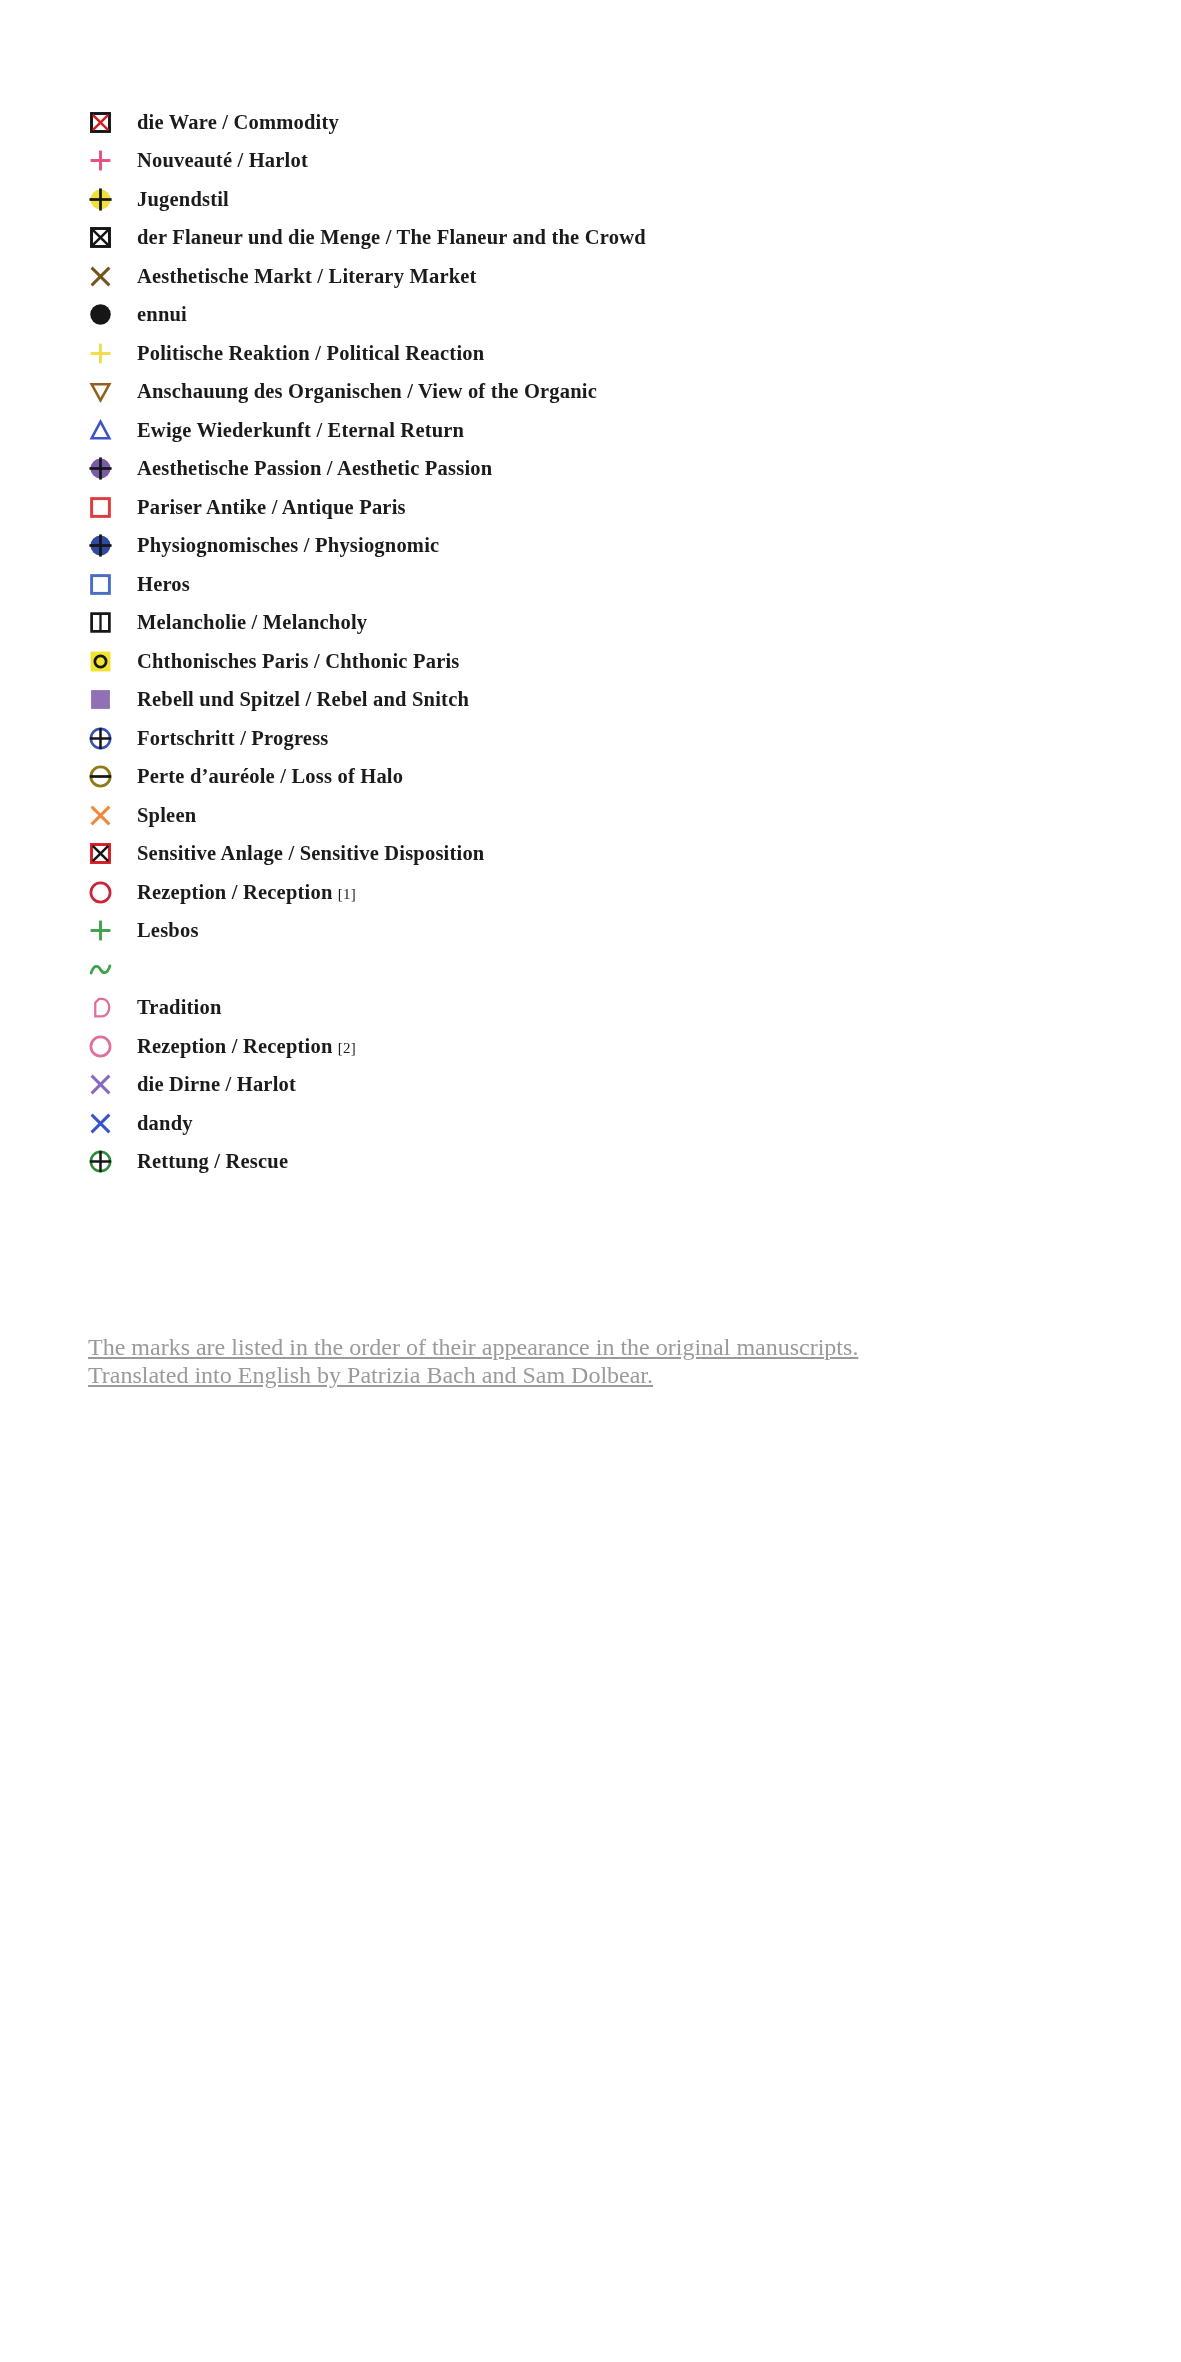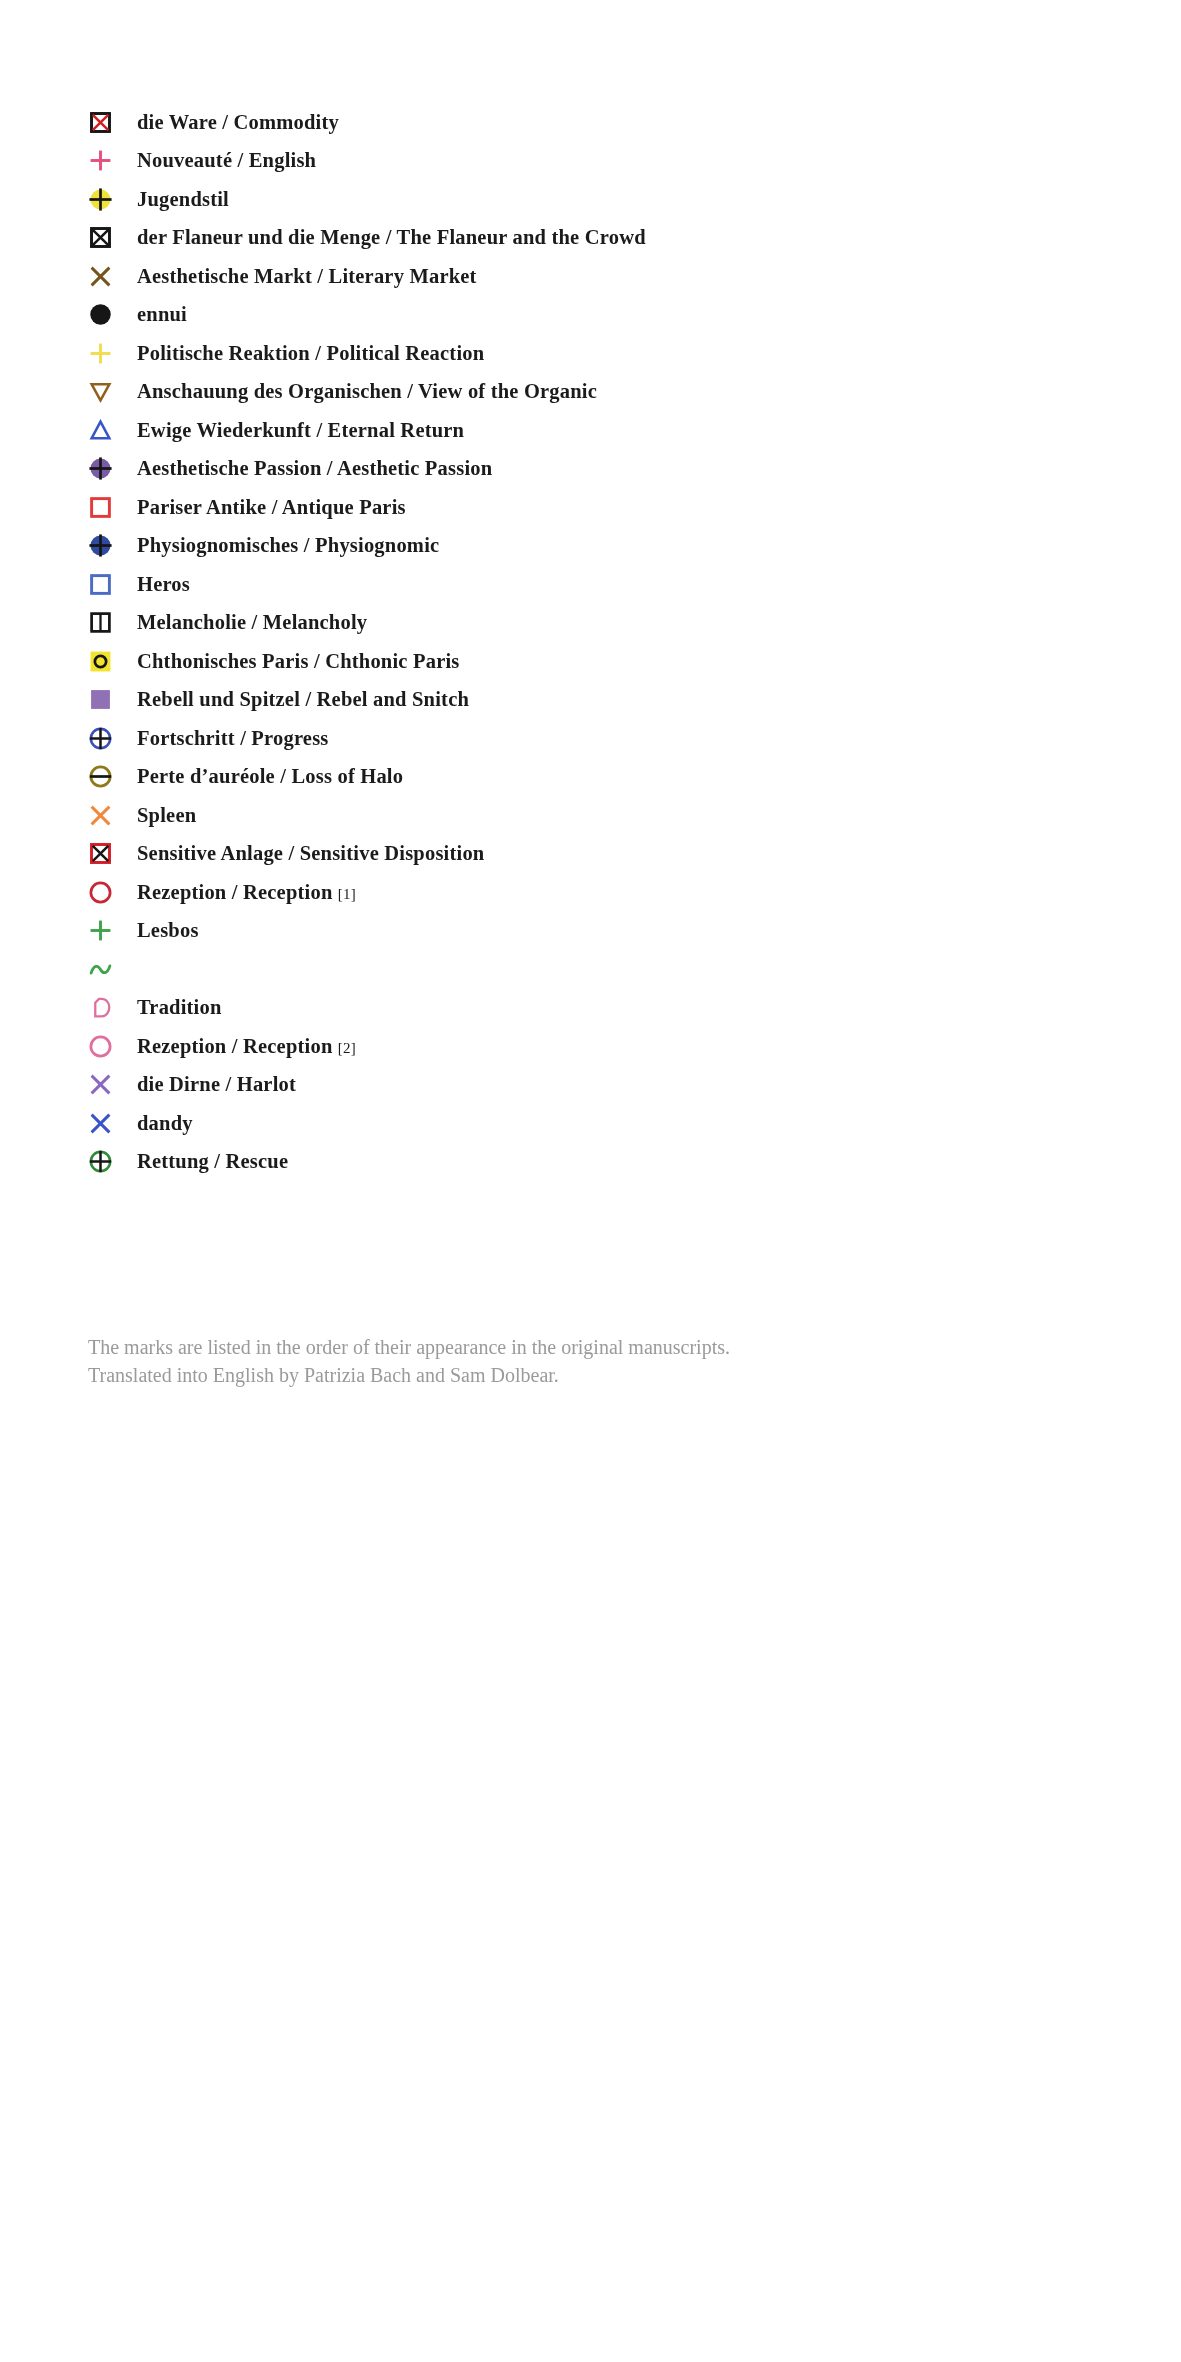--- a/index.html
+++ b/index.html
@@ -37,22 +37,23 @@
     white-space: nowrap;
   }
   .label b { font-weight: 700; }
   .label .reg { font-weight: 400; }
   .label .suffix { font-weight: 400; font-size: 15px; }
   .footer {
     position: absolute;
     left: 88px;
     top: 1334px;
     color: #9a9a9a;
-    font-size: 20px;
+    font-size: 24px;
     line-height: 27.5px;
+    text-decoration: underline;
   }
 </style>
 </head>
 <body>
 
 <div class="page">
   <div class="legend">
       <div class="row">
         <span class="icon">
           <svg width="23" height="23" viewBox="0 0 22 22" aria-hidden="true">
@@ -63,21 +64,21 @@
         </span>
         <span class="label"><b>die Ware / Commodity</b></span>
       </div>
       <div class="row">
         <span class="icon">
           <svg width="23" height="23" viewBox="0 0 22 22" aria-hidden="true">
             <line x1="11" y1="1.5" x2="11" y2="20.5" stroke="#e4517e" stroke-width="2.8"></line>
             <line x1="1.5" y1="11" x2="20.5" y2="11" stroke="#e4517e" stroke-width="2.8"></line>
           </svg>
         </span>
-        <span class="label"><b>Nouveauté / English</b></span>
+        <span class="label"><b>Nouveauté / Harlot</b></span>
       </div>
       <div class="row">
         <span class="icon">
           <svg width="23" height="23" viewBox="0 0 22 22" aria-hidden="true">
             <circle cx="11" cy="11" r="9.6" fill="#f0e13b"></circle>
             <line x1="11" y1="0.4" x2="11" y2="21.6" stroke="#161616" stroke-width="2.6"></line>
             <line x1="0.4" y1="11" x2="21.6" y2="11" stroke="#161616" stroke-width="2.6"></line>
           </svg>
         </span>
         <span class="label"><b>Jugendstil</b></span>

